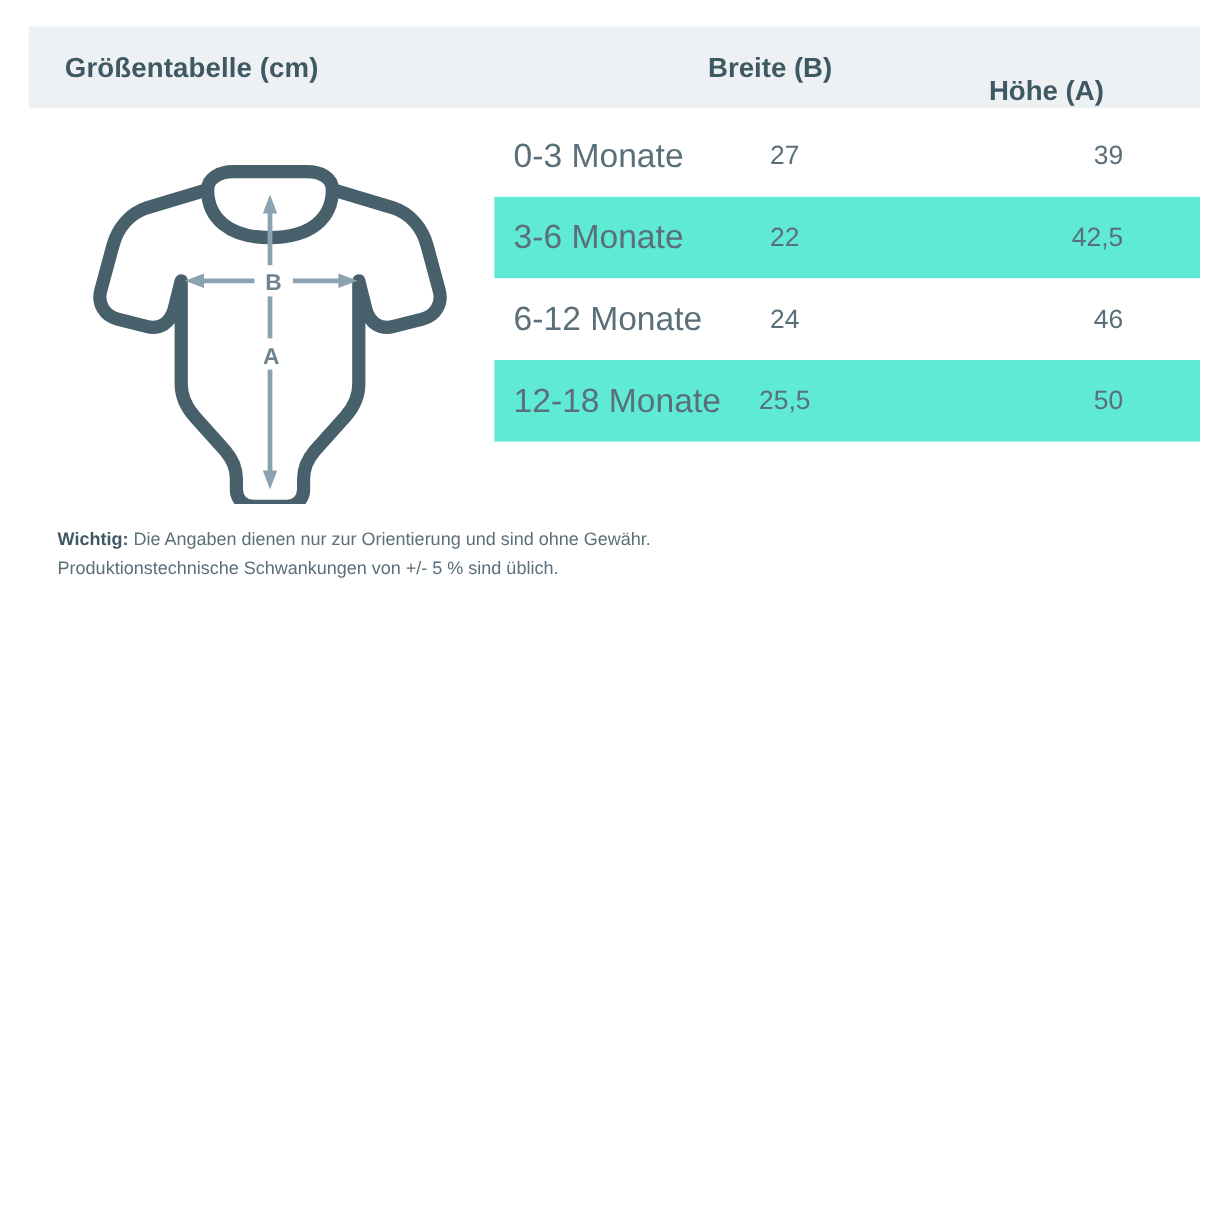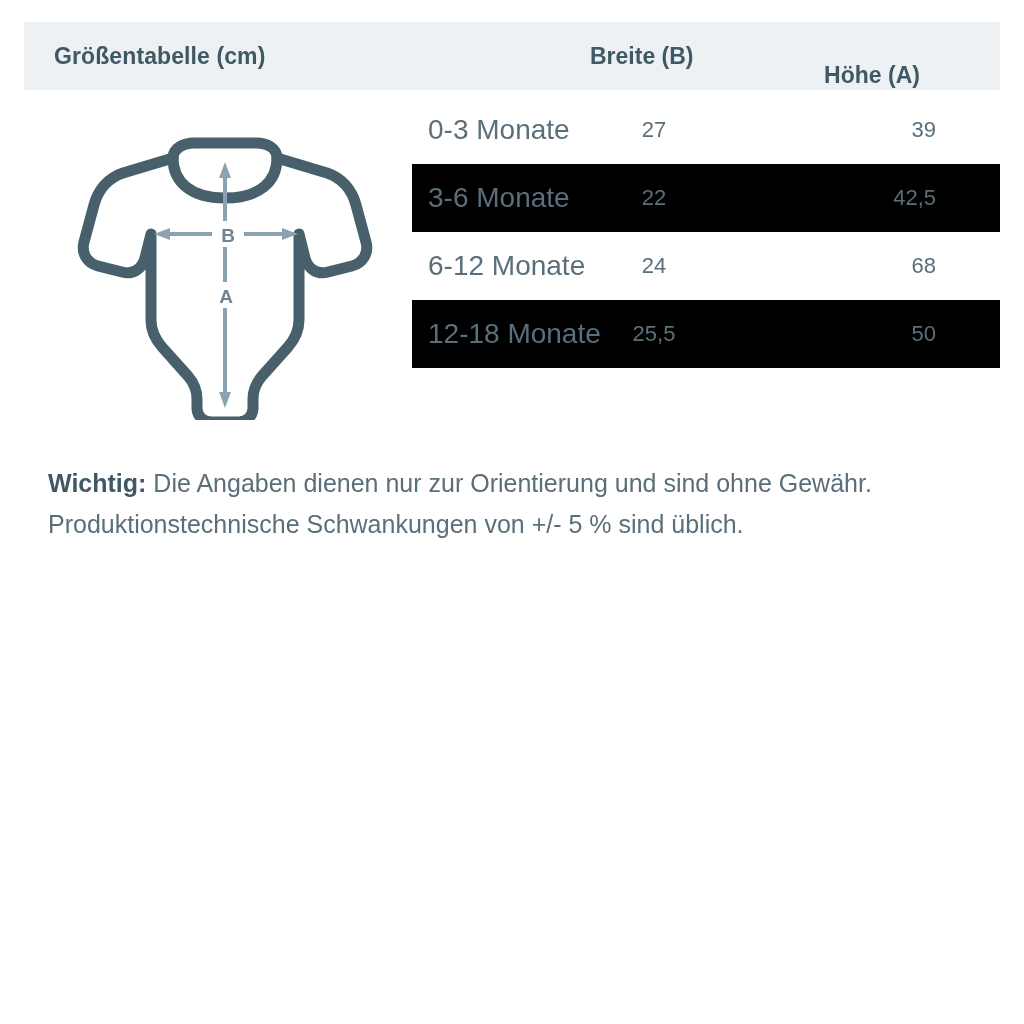--- a/index.html
+++ b/index.html
@@ -69,21 +69,21 @@
     width: 588px;
   }
   .row {
     position: relative;
     height: 68px;
     display: flex;
     align-items: center;
     background: #ffffff;
   }
   .row.alt {
-    background: #000000;
+    background: #5eead4;
   }
   .cell-size {
     position: absolute;
     left: 16px;
     font-size: 28px;
     color: #5a6f7a;
   }
   .cell-b {
     position: absolute;
     left: 154px;
@@ -107,23 +107,23 @@
     left: 60px;
     top: 110px;
     width: 330px;
     height: 310px;
   }
 
   
   .note {
     position: absolute;
     left: 48px;
-    top: 463px;
+    top: 438px;
     width: 930px;
-    font-size: 25px;
+    font-size: 15px;
     line-height: 1.62;
     color: #5a6f7a;
   }
   .note b {
     color: #3f5964;
     font-weight: bold;
   }
   .note .line2 { display: block; }
 </style>
 </head>
@@ -220,21 +220,21 @@
 
     <div class="row alt">
       <div class="cell-size">3-6 Monate</div>
       <div class="cell-b">22</div>
       <div class="cell-a">42,5</div>
     </div>
 
     <div class="row">
       <div class="cell-size">6-12 Monate</div>
       <div class="cell-b">24</div>
-      <div class="cell-a">68</div>
+      <div class="cell-a">46</div>
     </div>
 
     <div class="row alt">
       <div class="cell-size">12-18 Monate</div>
       <div class="cell-b">25,5</div>
       <div class="cell-a">50</div>
     </div>
 
   </div>
 

